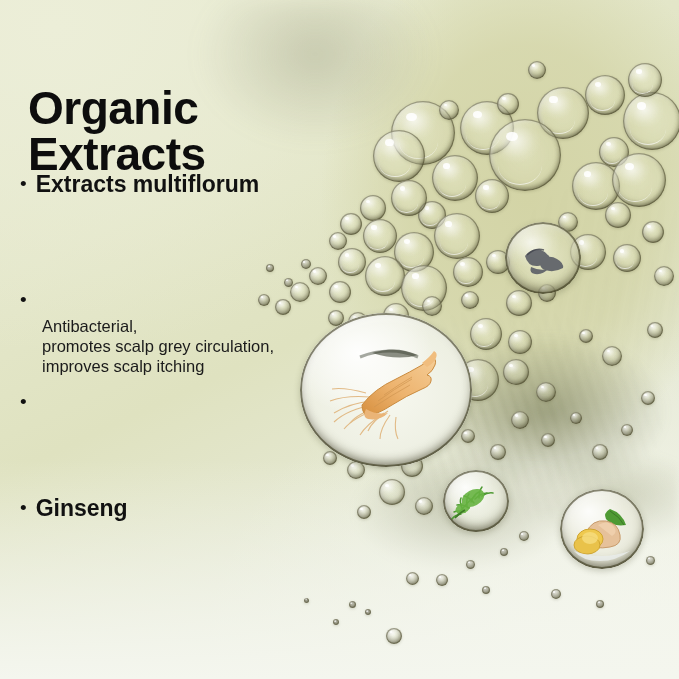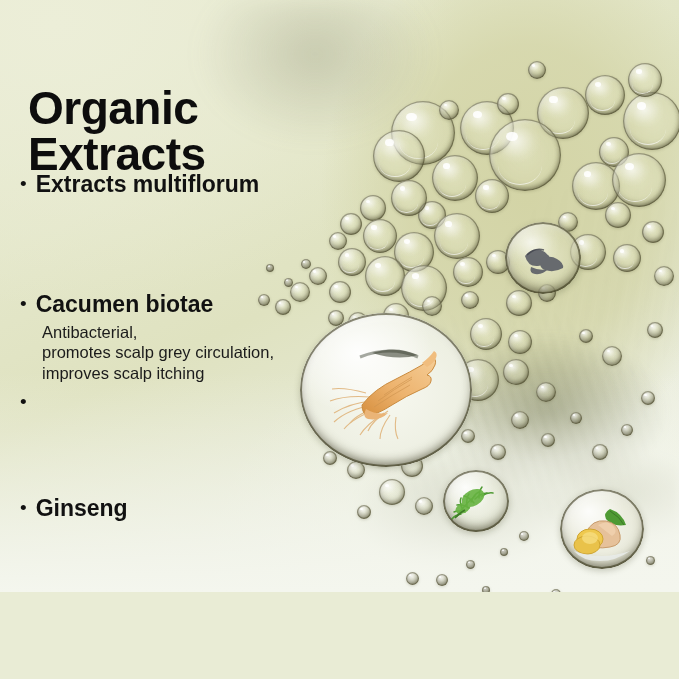--- a/index.html
+++ b/index.html
@@ -1,21 +1,21 @@
 <!DOCTYPE html>
 <html><head>
 <meta charset="utf-8">
 <style>
   html,body{margin:0;padding:0;}
   body{
     width:679px;height:679px;overflow:hidden;
     font-family:"Liberation Sans","DejaVu Sans",sans-serif;
     background:#e9ecd5;
   }
-  #poster{position:relative;width:679px;height:592px;overflow:hidden;}
+  #poster{position:relative;width:679px;height:679px;overflow:hidden;}
 
   
   .bg-base{position:absolute;inset:0;
     background:
       radial-gradient(120% 90% at 96% 96%, #f2f4e9 0%, rgba(242,244,233,0) 55%),
       radial-gradient(100% 80% at 8% 4%, #eceed8 0%, rgba(236,238,216,0) 60%),
       linear-gradient(155deg,#e8ebd2 0%,#e4e7ca 28%,#dfe2c0 48%,#e7ead7 72%,#f1f3e8 100%);
   }
   .bg-olive{position:absolute;left:300px;top:0;width:379px;height:520px;
     background:radial-gradient(70% 65% at 60% 38%, #d3d4a6 0%, rgba(211,212,166,.75) 45%, rgba(211,212,166,0) 78%);
@@ -517,21 +517,20 @@
     <div class="section" id="sec-0">
       <div class="sec-head">
         <span class="bullet">•</span>
         <span class="sec-title">Extracts multiflorum</span>
       </div>
     </div>
 
     <div class="section" id="sec-1">
       <div class="sec-head">
         <span class="bullet">•</span>
-        <span class="sec-title">Cacumen biotae</span>
       </div>
       <div class="sec-body">Antibacterial,
 promotes scalp grey circulation,
 improves scalp itching</div>
     </div>
 
     <div class="section" id="sec-2">
       <div class="sec-head">
         <span class="bullet">•</span>
       </div>

